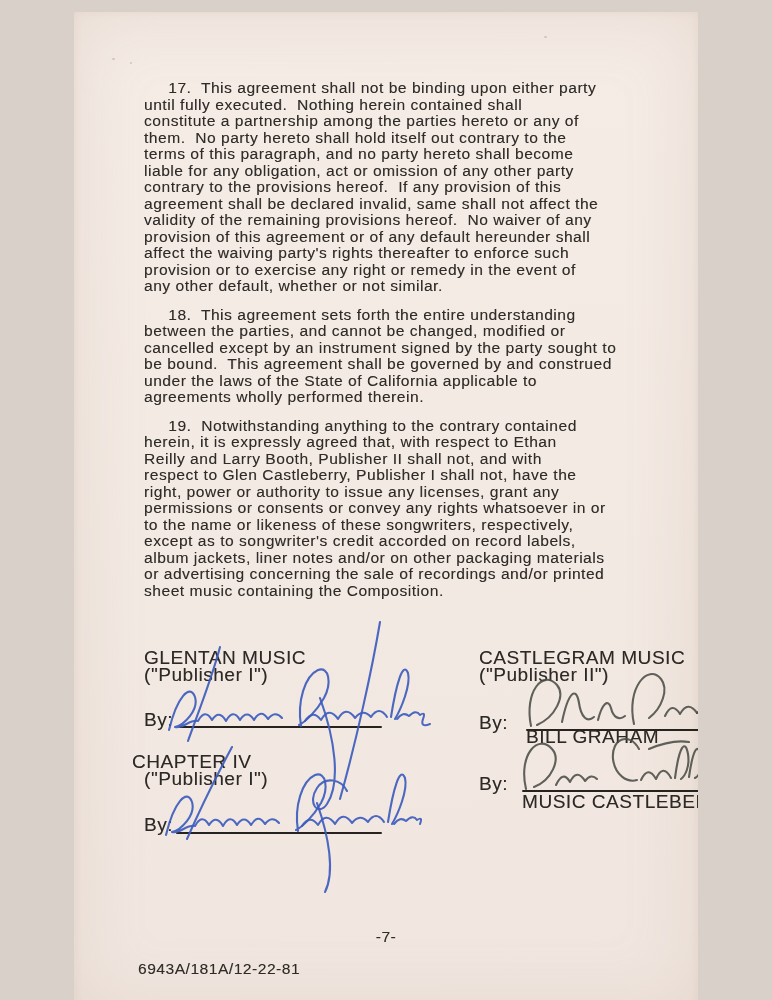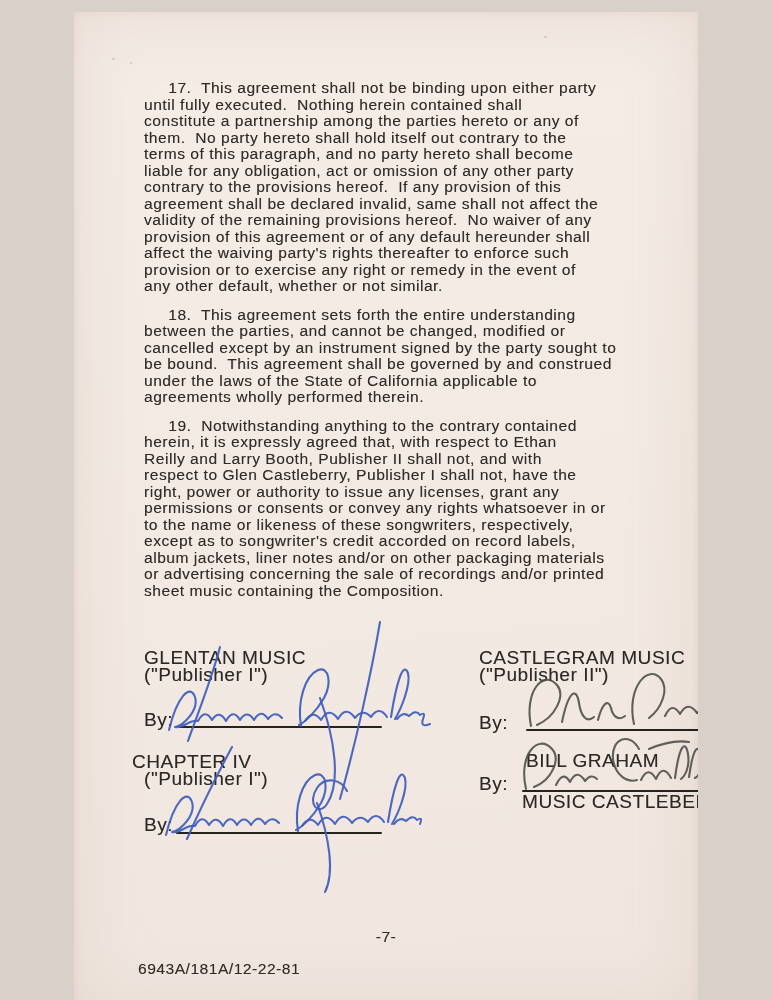--- a/index.html
+++ b/index.html
@@ -104,21 +104,21 @@
 
     <div class="mono" style="left:58px;top:741px;">CHAPTER IV</div>
     <div class="mono" style="left:70px;top:758px;">("Publisher I")</div>
     <div class="mono" style="left:70px;top:804px;">By:</div>
     <div class="sigline" style="left:102px;top:820px;width:206px;"></div>
 
     <div class="mono" style="left:405px;top:637px;">CASTLEGRAM MUSIC</div>
     <div class="mono" style="left:405px;top:654px;">("Publisher II")</div>
     <div class="mono" style="left:405px;top:702px;">By:</div>
     <div class="sigline" style="left:452px;top:717px;width:206px;"></div>
-    <div class="mono" style="left:452px;top:740px;">BILL GRAHAM</div>
+    <div class="mono" style="left:452px;top:716px;">BILL GRAHAM</div>
 
     <div class="mono" style="left:405px;top:763px;">By:</div>
     <div class="sigline" style="left:448px;top:778px;width:214px;"></div>
     <div class="mono" style="left:448px;top:781px;">MUSIC CASTLEBERRY</div>
 
     <svg class="sig-svg" viewBox="0 0 680 310">
 
       <g>
         <path class="blue" d="M40,133 C48,100 61,86 66,100 C70,113 55,128 46,130 C54,132 61,122 69,124 Q76,111 83,123 Q90,112 97,124 Q104,111 111,123 Q118,112 125,123 Q132,111 139,122 Q146,113 153,121"></path>
         <path class="blue" d="M172,129 C168,104 176,79 189,73 C200,69 203,86 195,101 C187,115 176,125 170,128"></path>

